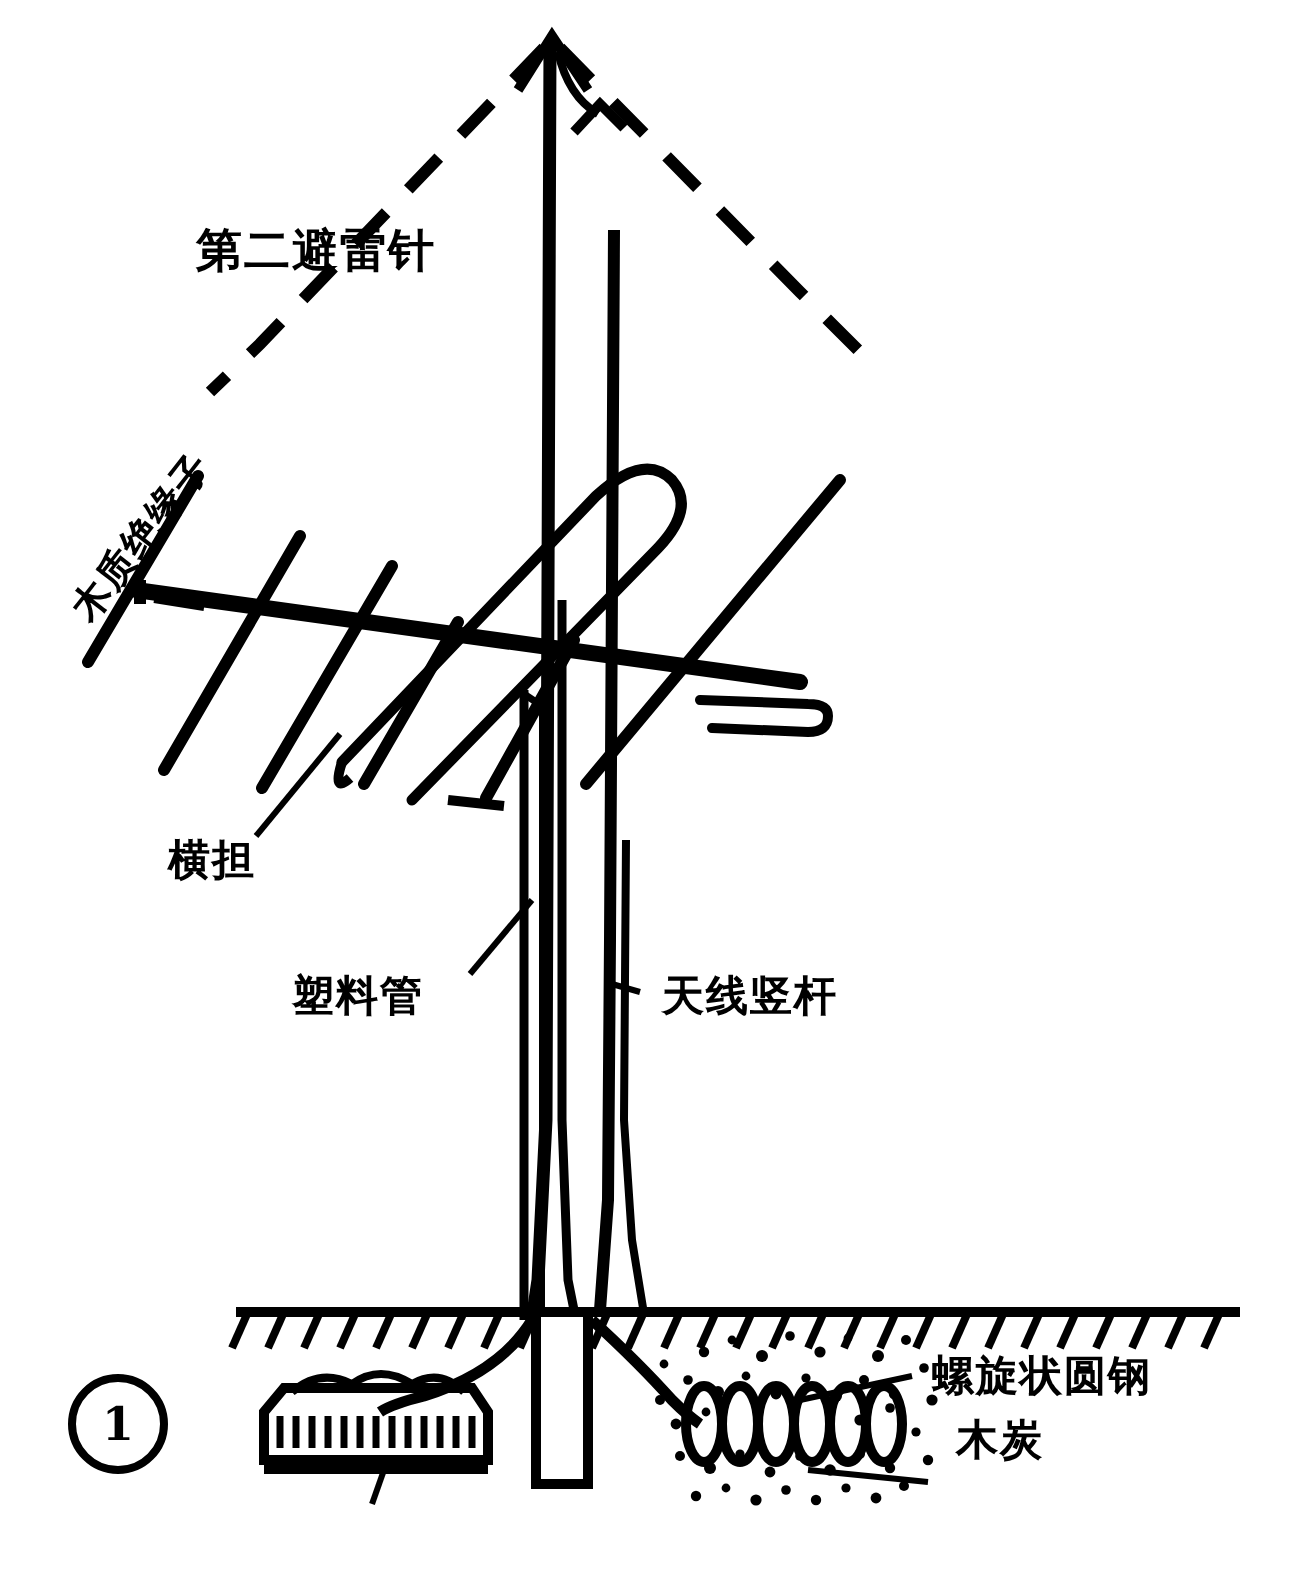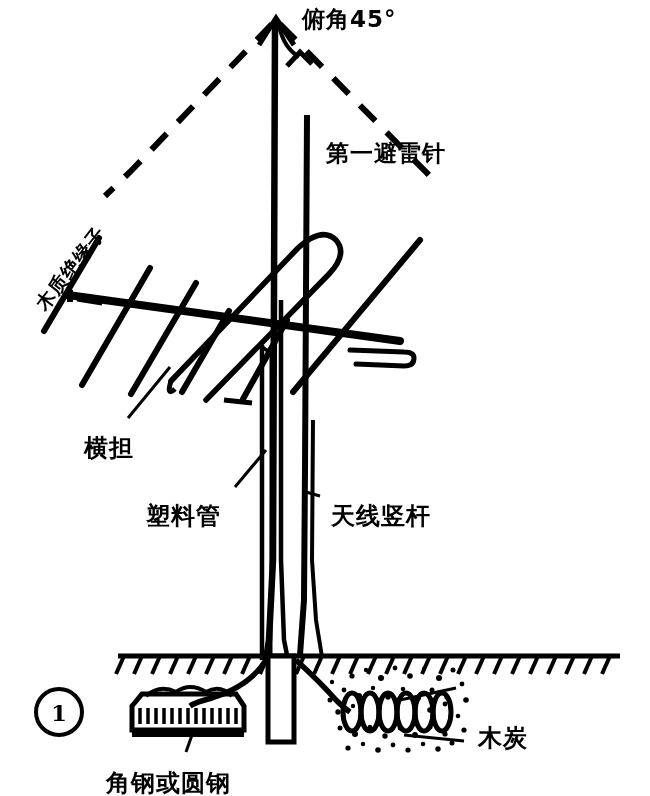--- a/index.html
+++ b/index.html
@@ -26,21 +26,21 @@
   .lbl {
     position: absolute;
     font-family: "DejaVu Sans", sans-serif;
     font-weight: bold;
     color: #000000;
     white-space: nowrap;
     letter-spacing: 1px;
     line-height: 1;
   }
   .lbl-lg { font-size: 23px; }
-  .lbl-md { font-size: 24px; margin-top: 16px; }
+  .lbl-md { font-size: 21px; }
   .rot-lbl {
     position: absolute;
     font-family: "DejaVu Sans", sans-serif;
     font-weight: bold;
     font-size: 19px;
     color: #000000;
     white-space: nowrap;
     transform: rotate(-52deg);
     transform-origin: 0 0;
     letter-spacing: 1px;
@@ -250,33 +250,32 @@
       <ellipse cx="352" cy="712" rx="9" ry="19"></ellipse>
       <ellipse cx="370" cy="712" rx="9" ry="19"></ellipse>
       <ellipse cx="388" cy="712" rx="9" ry="19"></ellipse>
       <ellipse cx="406" cy="712" rx="9" ry="19"></ellipse>
       <ellipse cx="424" cy="712" rx="9" ry="19"></ellipse>
       <ellipse cx="442" cy="712" rx="9" ry="19"></ellipse>
     </g>
 
   </svg>
 
-  <div class="lbl lbl-lg" style="left:302px; top:8px;">俯角45°</div>
-
-
-  <div class="lbl lbl-lg" style="left:326px; top:142px;">第一避雷针</div>
+
+  <div class="lbl lbl-lg" style="left:98px; top:115px;">第二避雷针</div>
+
 
   <div class="rot-lbl" style="left:30px; top:300px;">木质绝缘子</div>
 
   <div class="lbl lbl-md" style="left:84px; top:420px;">横担</div>
 
   <div class="lbl lbl-md" style="left:146px; top:488px;">塑料管</div>
 
   <div class="lbl lbl-md" style="left:331px; top:488px;text-align:right;">天线竖杆</div>
 
+  <div class="lbl lbl-md" style="left:466px; top:678px;">螺旋状圆钢</div>
 
   <div class="lbl lbl-md" style="left:478px; top:710px;">木炭</div>
 
-  <div class="lbl lbl-md" style="left:106px; top:755px;">角钢或圆钢</div>
 
   <div class="fig-num" style="left:34px; top:687px;">1</div>
 
 </div>
 
 </body></html>

